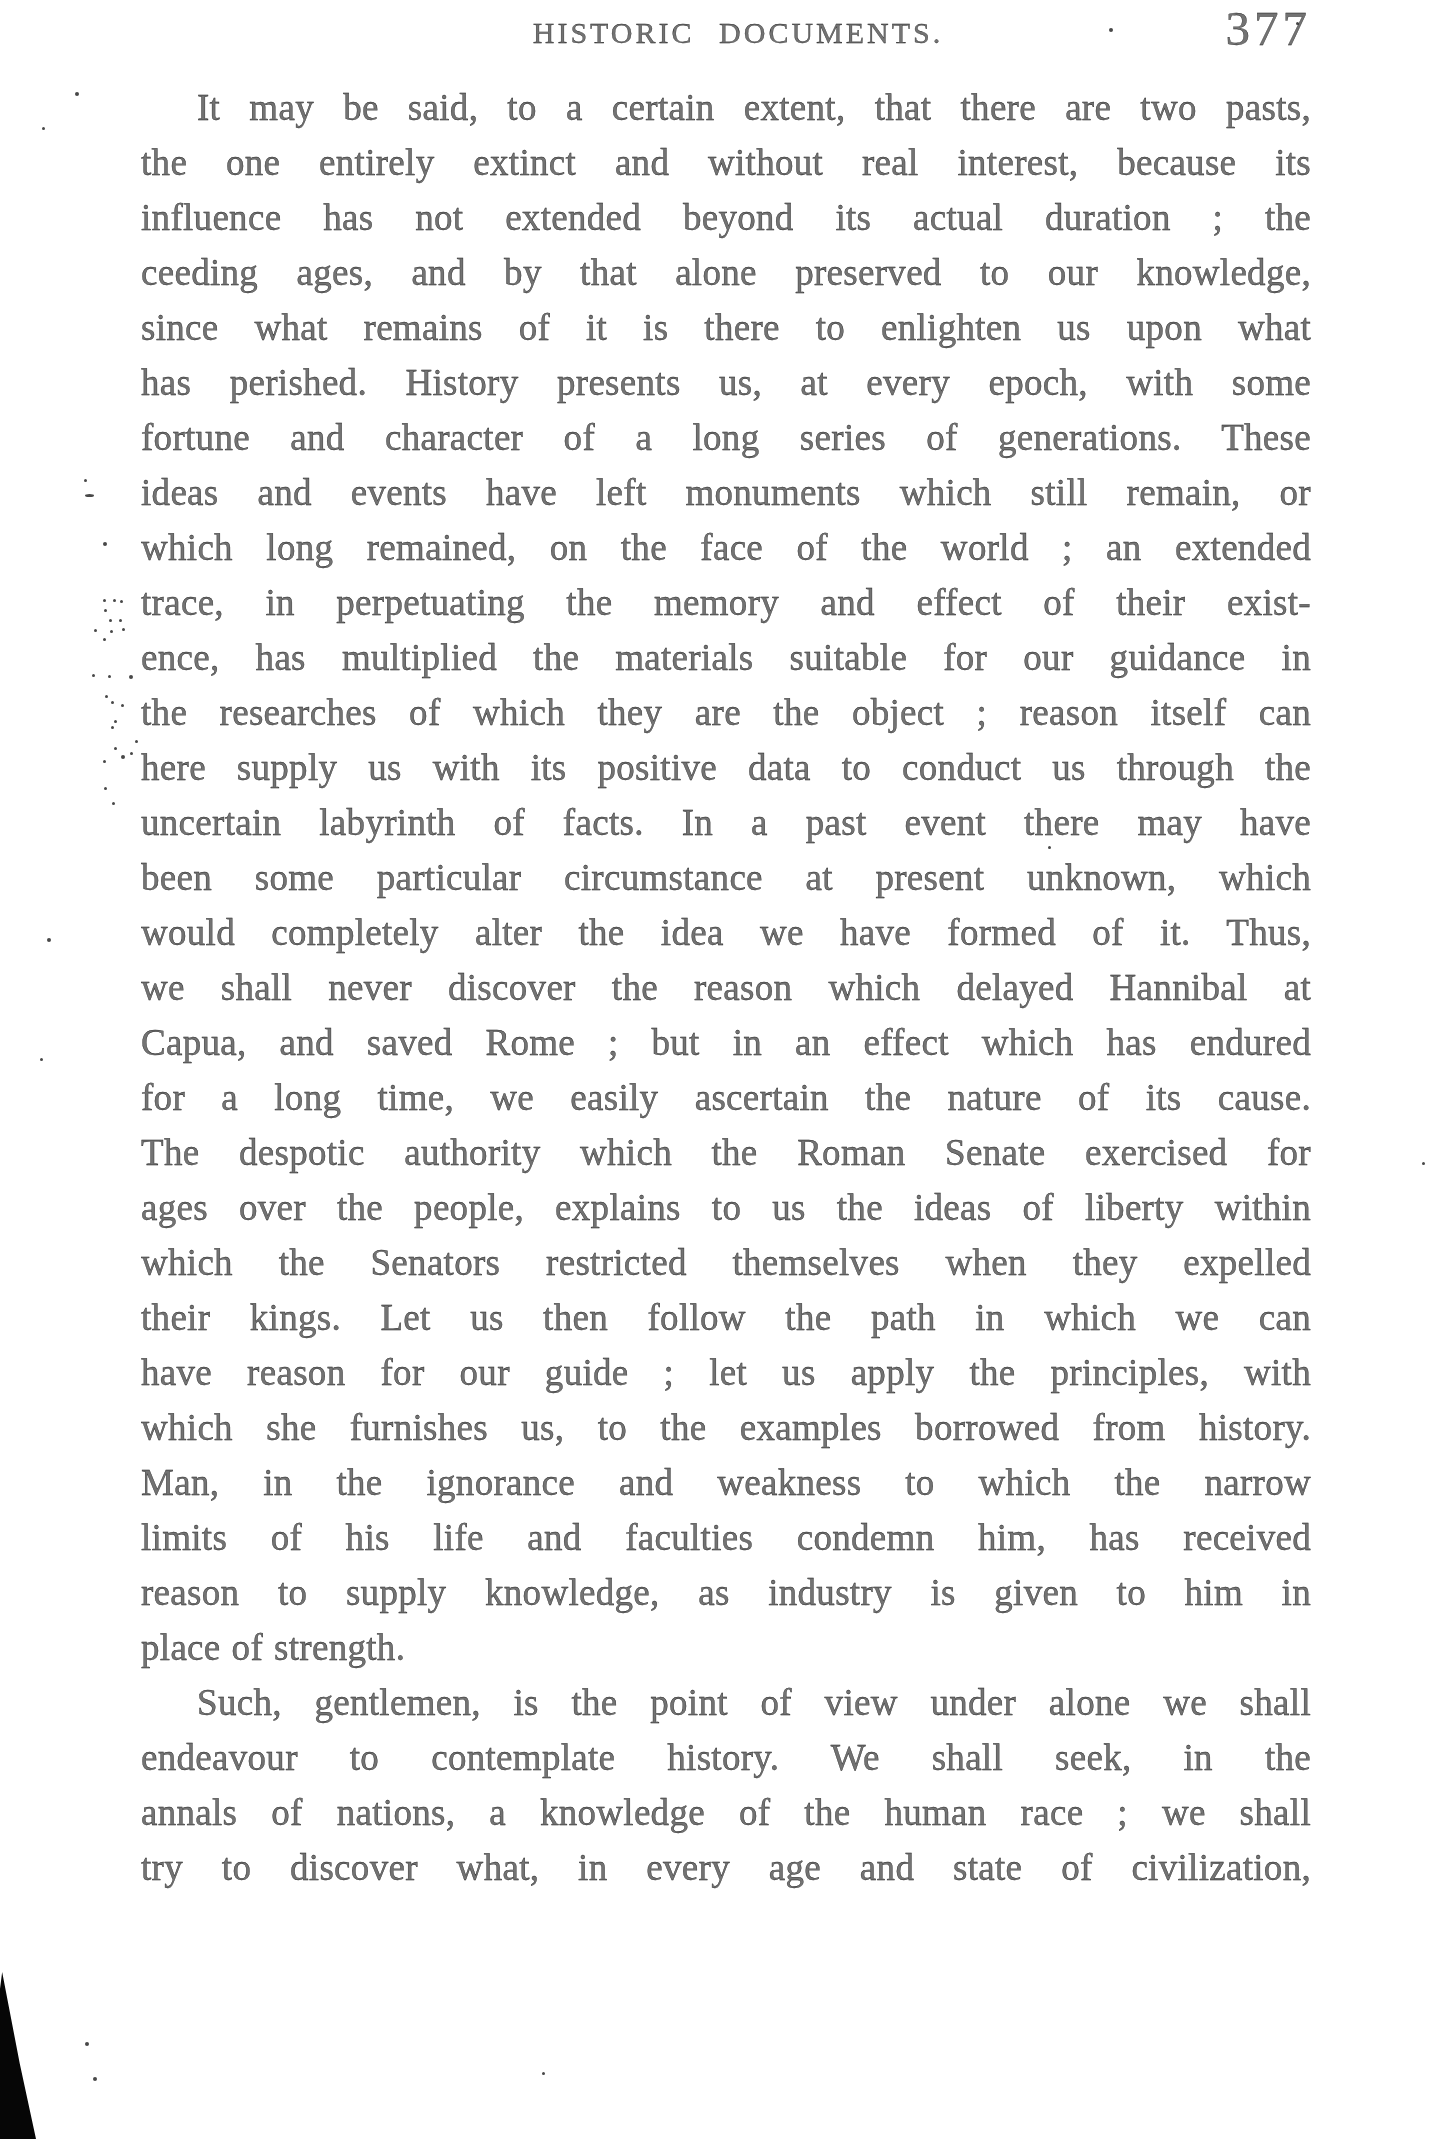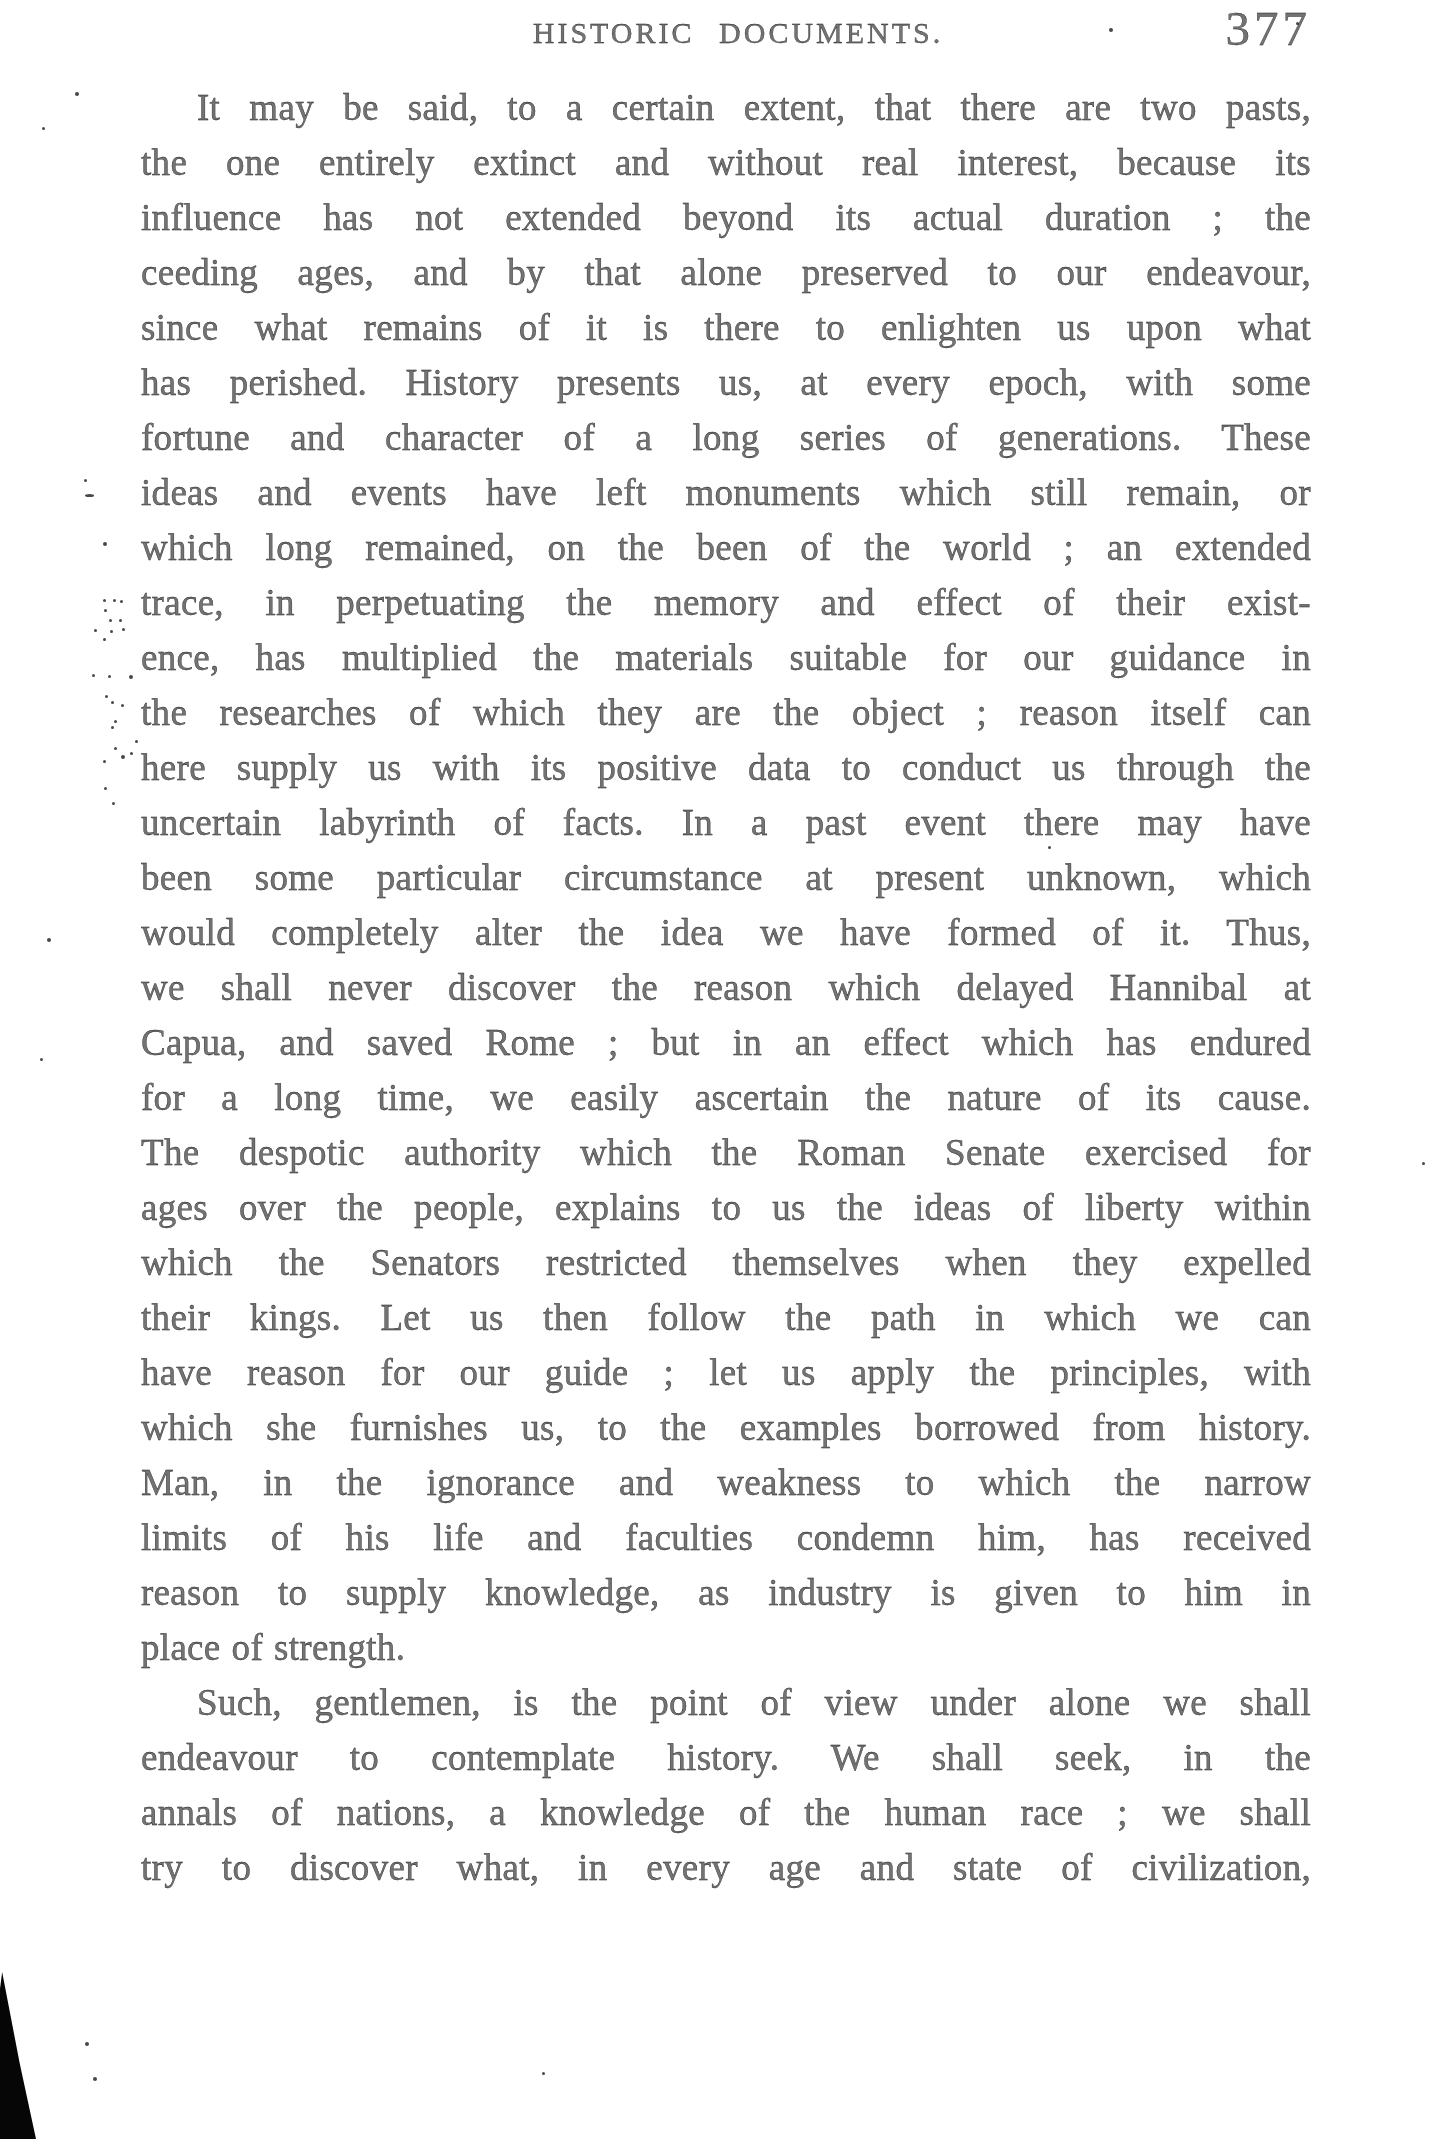--- a/index.html
+++ b/index.html
@@ -92,26 +92,26 @@
   <div class="header">
     <div class="running-title">HISTORIC DOCUMENTS.</div>
     <div class="page-number">377</div>
   </div>
 
   <div class="body-text" id="body-text">
       <div>
         <div class="text-line just indent">It may be said, to a certain extent, that there are two pasts,</div>
         <div class="text-line just">the one entirely extinct and without real interest, because its</div>
         <div class="text-line just">influence has not extended beyond its actual duration ; the</div>
-        <div class="text-line just">ceeding ages, and by that alone preserved to our endeavour,</div>
+        <div class="text-line just">ceeding ages, and by that alone preserved to our knowledge,</div>
         <div class="text-line just">since what remains of it is there to enlighten us upon what</div>
         <div class="text-line just">has perished.  History presents us, at every epoch, with some</div>
         <div class="text-line just">fortune and character of a long series of generations.  These</div>
         <div class="text-line just">ideas and events have left monuments which still remain, or</div>
-        <div class="text-line just">which long remained, on the been of the world ; an extended</div>
+        <div class="text-line just">which long remained, on the face of the world ; an extended</div>
         <div class="text-line just">trace, in perpetuating the memory and effect of their exist-</div>
         <div class="text-line just">ence, has multiplied the materials suitable for our guidance in</div>
         <div class="text-line just">the researches of which they are the object ; reason itself can</div>
         <div class="text-line just">here supply us with its positive data to conduct us through the</div>
         <div class="text-line just">uncertain labyrinth of facts.  In a past event there may have</div>
         <div class="text-line just">been some particular circumstance at present unknown, which</div>
         <div class="text-line just">would completely alter the idea we have formed of it.  Thus,</div>
         <div class="text-line just">we shall never discover the reason which delayed Hannibal at</div>
         <div class="text-line just">Capua, and saved Rome ; but in an effect which has endured</div>
         <div class="text-line just">for a long time, we easily ascertain the nature of its cause.</div>

